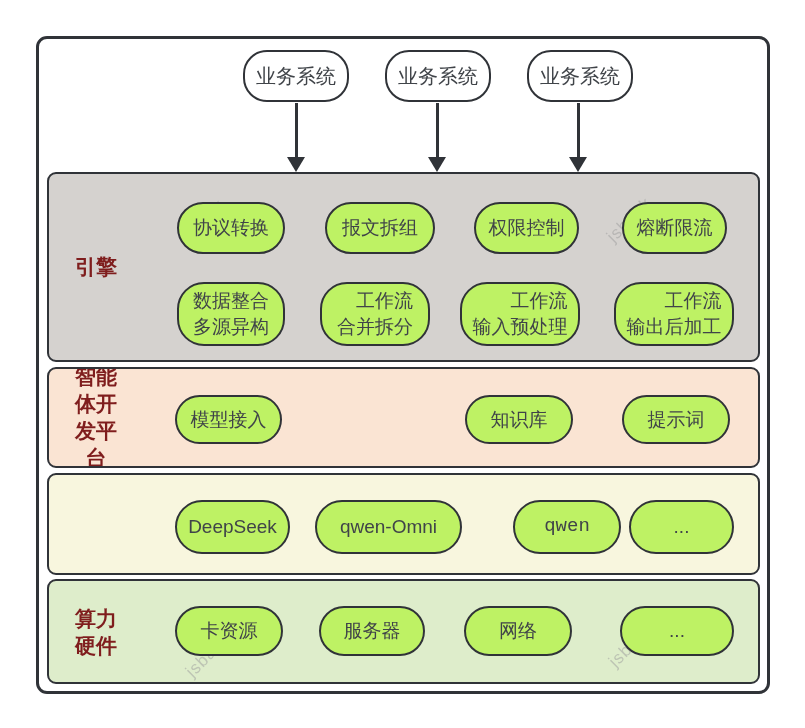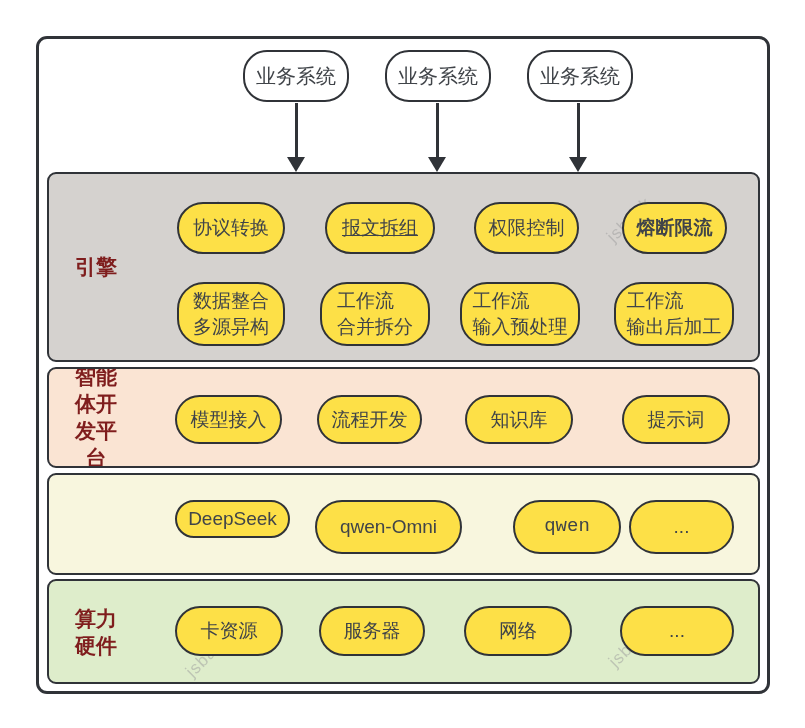--- a/index.html
+++ b/index.html
@@ -30,23 +30,23 @@
   .band-engine{top:172px;height:190px;background:#d5d2cf;}
   .band-agent{top:367px;height:101px;background:#fae4d3;}
   .band-ai{top:473px;height:102px;background:#f8f6de;}
   .band-hw{top:579px;height:105px;background:#deedcb;}
   .layer-label{
     position:absolute;left:8px;width:78px;top:50%;transform:translateY(-50%);
     font-weight:bold;font-size:21px;line-height:1.3;color:#7f1d1d;
     text-align:center;white-space:pre-line;
   }
   .pill{
-    position:absolute;background:#fde047;border:2.5px solid #303338;border-radius:27px;
+    position:absolute;background:#bef264;border:2.5px solid #303338;border-radius:27px;
     box-sizing:border-box;display:flex;align-items:center;justify-content:center;
-    text-align:left;white-space:pre-line;font-size:19px;line-height:1.35;color:#404449;
+    text-align:right;white-space:pre-line;font-size:19px;line-height:1.35;color:#404449;
   }
   .wm{
     position:absolute;color:#9d9d9d;opacity:0.5;font-size:17px;letter-spacing:1px;
     transform:rotate(-45deg);pointer-events:none;
   }
 </style>
 </head>
 <body>
 
 <div class="stage">
@@ -61,46 +61,45 @@
   <div class="arrow-line" style="left:435.5px;"></div>
   <div class="arrow-head" style="left:428px;"></div>
   <div class="arrow-line" style="left:576.5px;"></div>
   <div class="arrow-head" style="left:569px;"></div>
 
   <div class="band band-engine">
     <div class="wm" style="left:126px;top:38px;">jsbank</div>
     <div class="wm" style="left:553px;top:36px;">jsbank</div>
     <div class="layer-label">引擎</div>
     <div class="pill" style="left:128px;top:28px;width:108px;height:52px;">协议转换</div>
-    <div class="pill" style="left:276px;top:28px;width:110px;height:52px;text-decoration:underline;">报文拆组</div>
+    <div class="pill" style="left:276px;top:28px;width:110px;height:52px;">报文拆组</div>
     <div class="pill" style="left:425px;top:28px;width:105px;height:52px;">权限控制</div>
-    <div class="pill" style="left:573px;top:28px;width:105px;height:52px;font-weight:bold;">熔断限流</div>
+    <div class="pill" style="left:573px;top:28px;width:105px;height:52px;">熔断限流</div>
     <div class="pill" style="left:128px;top:108px;width:108px;height:64px;">数据整合
 多源异构</div>
     <div class="pill" style="left:271px;top:108px;width:110px;height:64px;">工作流
 合并拆分</div>
     <div class="pill" style="left:411px;top:108px;width:120px;height:64px;">工作流
 输入预处理</div>
     <div class="pill" style="left:565px;top:108px;width:120px;height:64px;">工作流
 输出后加工</div>
   </div>
 
   <div class="band band-agent">
     <div class="layer-label">智能
 体开
 发平
 台</div>
     <div class="pill" style="left:126px;top:26px;width:107px;height:49px;">模型接入</div>
-    <div class="pill" style="left:268px;top:26px;width:105px;height:49px;">流程开发</div>
     <div class="pill" style="left:416px;top:26px;width:108px;height:49px;">知识库</div>
     <div class="pill" style="left:573px;top:26px;width:108px;height:49px;">提示词</div>
   </div>
 
   <div class="band band-ai">
-    <div class="pill" style="left:126px;top:25px;width:115px;height:38px;">DeepSeek</div>
+    <div class="pill" style="left:126px;top:25px;width:115px;height:54px;">DeepSeek</div>
     <div class="pill" style="left:266px;top:25px;width:147px;height:54px;">qwen-Omni</div>
     <div class="pill" style="left:464px;top:25px;width:108px;height:54px;font-family:Liberation Mono, monospace;">qwen</div>
     <div class="pill" style="left:580px;top:25px;width:105px;height:54px;">...</div>
   </div>
 
   <div class="band band-hw">
     <div class="wm" style="left:132px;top:64px;">jsbank</div>
     <div class="wm" style="left:555px;top:54px;">jsbank</div>
     <div class="layer-label">算力
 硬件</div>

